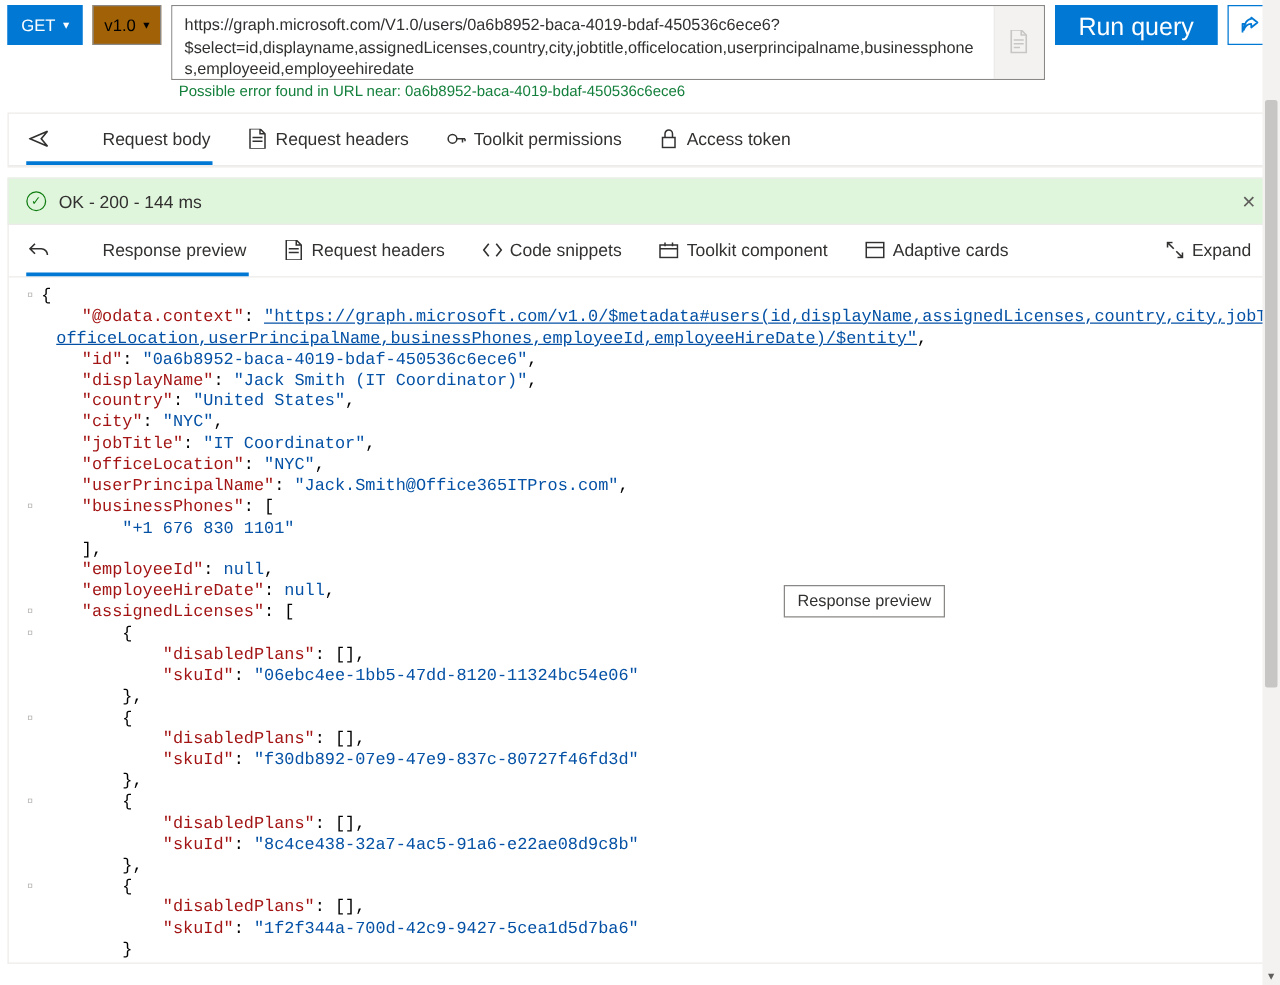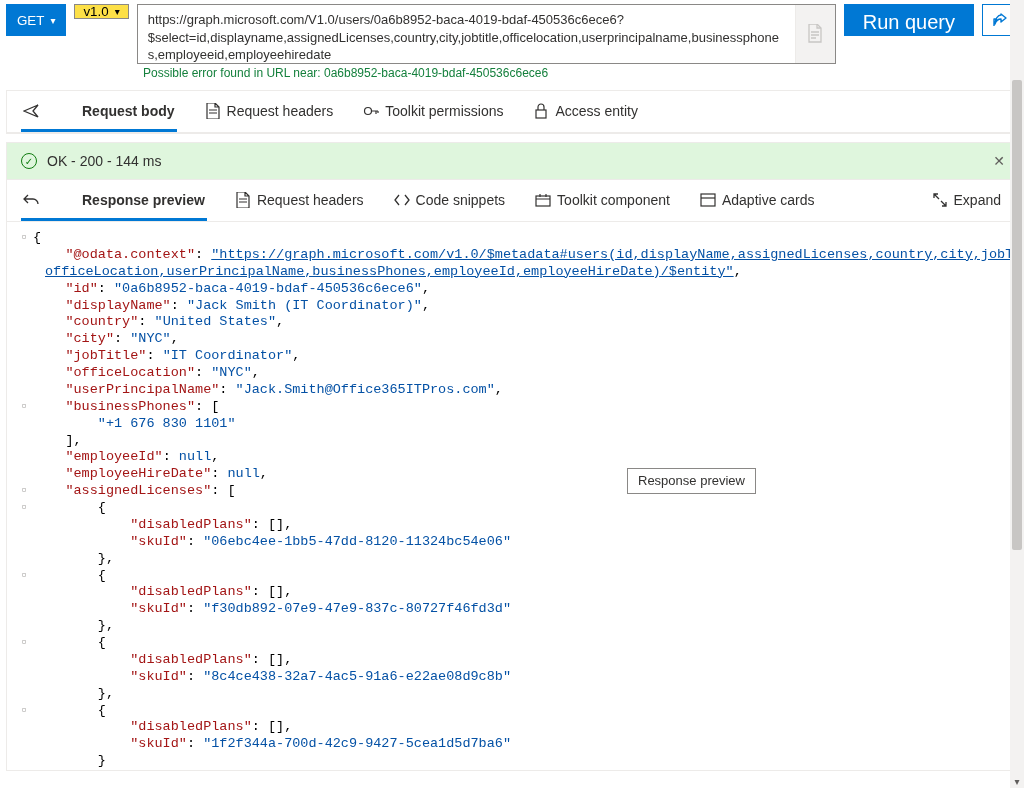--- a/index.html
+++ b/index.html
@@ -1,30 +1,30 @@
 <!DOCTYPE html>
 <html><head>
 <meta charset="utf-8">
 <style>
   * { box-sizing: border-box; margin: 0; padding: 0; }
   body { font-family: "Segoe UI", Arial, sans-serif; font-size: 14px; color: #323130; background: #fff; width: 1024px; height: 788px; overflow: hidden; position: relative; }
   .topbar { display: flex; align-items: flex-start; gap: 8px; padding: 4px 6px 0 6px; }
   .method-btn { background: #0078d4; color: #fff; border: 1px solid #0078d4; padding: 6px 10px; display: flex; align-items: center; gap: 6px; cursor: pointer; height: 32px; }
-  .version-btn { background: #fde047; border: 1px solid #8a8886; padding: 6px 8px; display: flex; align-items: center; gap: 6px; cursor: pointer; height: 15px; }
+  .version-btn { background: #a16207; border: 1px solid #8a8886; padding: 6px 8px; display: flex; align-items: center; gap: 6px; cursor: pointer; height: 32px; }
   .chevron { font-size: 10px; }
   .url-wrap { flex: 1; display: flex; border: 1px solid #8a8886; }
   .url-input { flex: 1; border: none; padding: 6px 10px; font-size: 13px; color: #323130; resize: none; font-family: inherit; height: 58px; line-height: 1.35; overflow: hidden; }
   .doc-icon-box { width: 40px; background: #f3f2f1; display: flex; align-items: center; justify-content: center; color: #a19f9d; border-left: 1px solid #edebe9; }
   .run-btn { background: #0078d4; color: #fff; border: 1px solid #0078d4; padding: 6px 18px; height: 32px; cursor: pointer; font-size: 20px; }
   .share-btn { background: #fff; border: 1px solid #0078d4; color: #0078d4; width: 36px; height: 32px; display: flex; align-items: center; justify-content: center; cursor: pointer; }
   .url-hint { font-size: 12px; color: #15803d; padding: 2px 0 6px 143px; }
   .panel { border: 1px solid #edebe9; margin: 4px 6px 0 6px; }
   .tabs { display: flex; gap: 26px; padding: 0 14px; border-bottom: 1px solid #edebe9; }
   .tab { display: flex; align-items: center; gap: 6px; padding: 12px 2px 10px 2px; color: #323130; cursor: pointer; border-bottom: 3px solid transparent; font-size: 14px; }
-  .tab.active { font-weight: 700; border-bottom-color: #0078d4; gap: 43px; }
+  .tab.active { font-weight: 400; border-bottom-color: #0078d4; gap: 43px; }
   .tab .ico { width: 16px; height: 16px; display: inline-flex; align-items: center; justify-content: center; }
   .status-bar { background: #dff6dd; display: flex; align-items: center; padding: 10px 14px; border: 1px solid #edebe9; margin: 8px 6px 0 6px; position: relative; }
   .status-bar .ok-ico { width: 16px; height: 16px; border: 1.5px solid #107c10; border-radius: 50%; color: #107c10; display: flex; align-items: center; justify-content: center; font-size: 10px; margin-right: 10px; }
   .status-bar .close-x { position: absolute; right: 12px; top: 10px; cursor: pointer; color: #605e5c; }
   .resp-panel { border: 1px solid #edebe9; border-top: none; margin: 0 6px; }
   .resp-tabs { display: flex; gap: 26px; padding: 0 14px; align-items: center; position: relative; }
   .resp-tabs .spacer { flex: 1; }
   .code-area { font-family: Consolas, "Courier New", monospace; font-size: 13.5px; line-height: 1.25; padding: 8px 0 8px 8px; height: 548px; overflow: hidden; position: relative; }
   .code-line { white-space: pre; }
   .gutter { display: inline-block; width: 18px; text-align: center; color: #a19f9d; cursor: pointer; }
@@ -99,21 +99,21 @@
         </span>
       <span>Toolkit permissions</span>
     </div>
     <div class="tab">
       <span class="ico">
           <svg width="14" height="16" viewBox="0 0 14 16">
             <rect x="2" y="7" width="10" height="8" fill="none" stroke="#323130" stroke-width="1.2"></rect>
             <path d="M4 7V4a3 3 0 016 0v3" fill="none" stroke="#323130" stroke-width="1.2"></path>
           </svg>
         </span>
-      <span>Access entity</span>
+      <span>Access token</span>
     </div>
   </div>
 </div>
 
 <div class="status-bar">
   <span class="ok-ico">✓</span>
   <span>OK - 200 - 144 ms</span>
   <span class="close-x">✕</span>
 </div>
 

